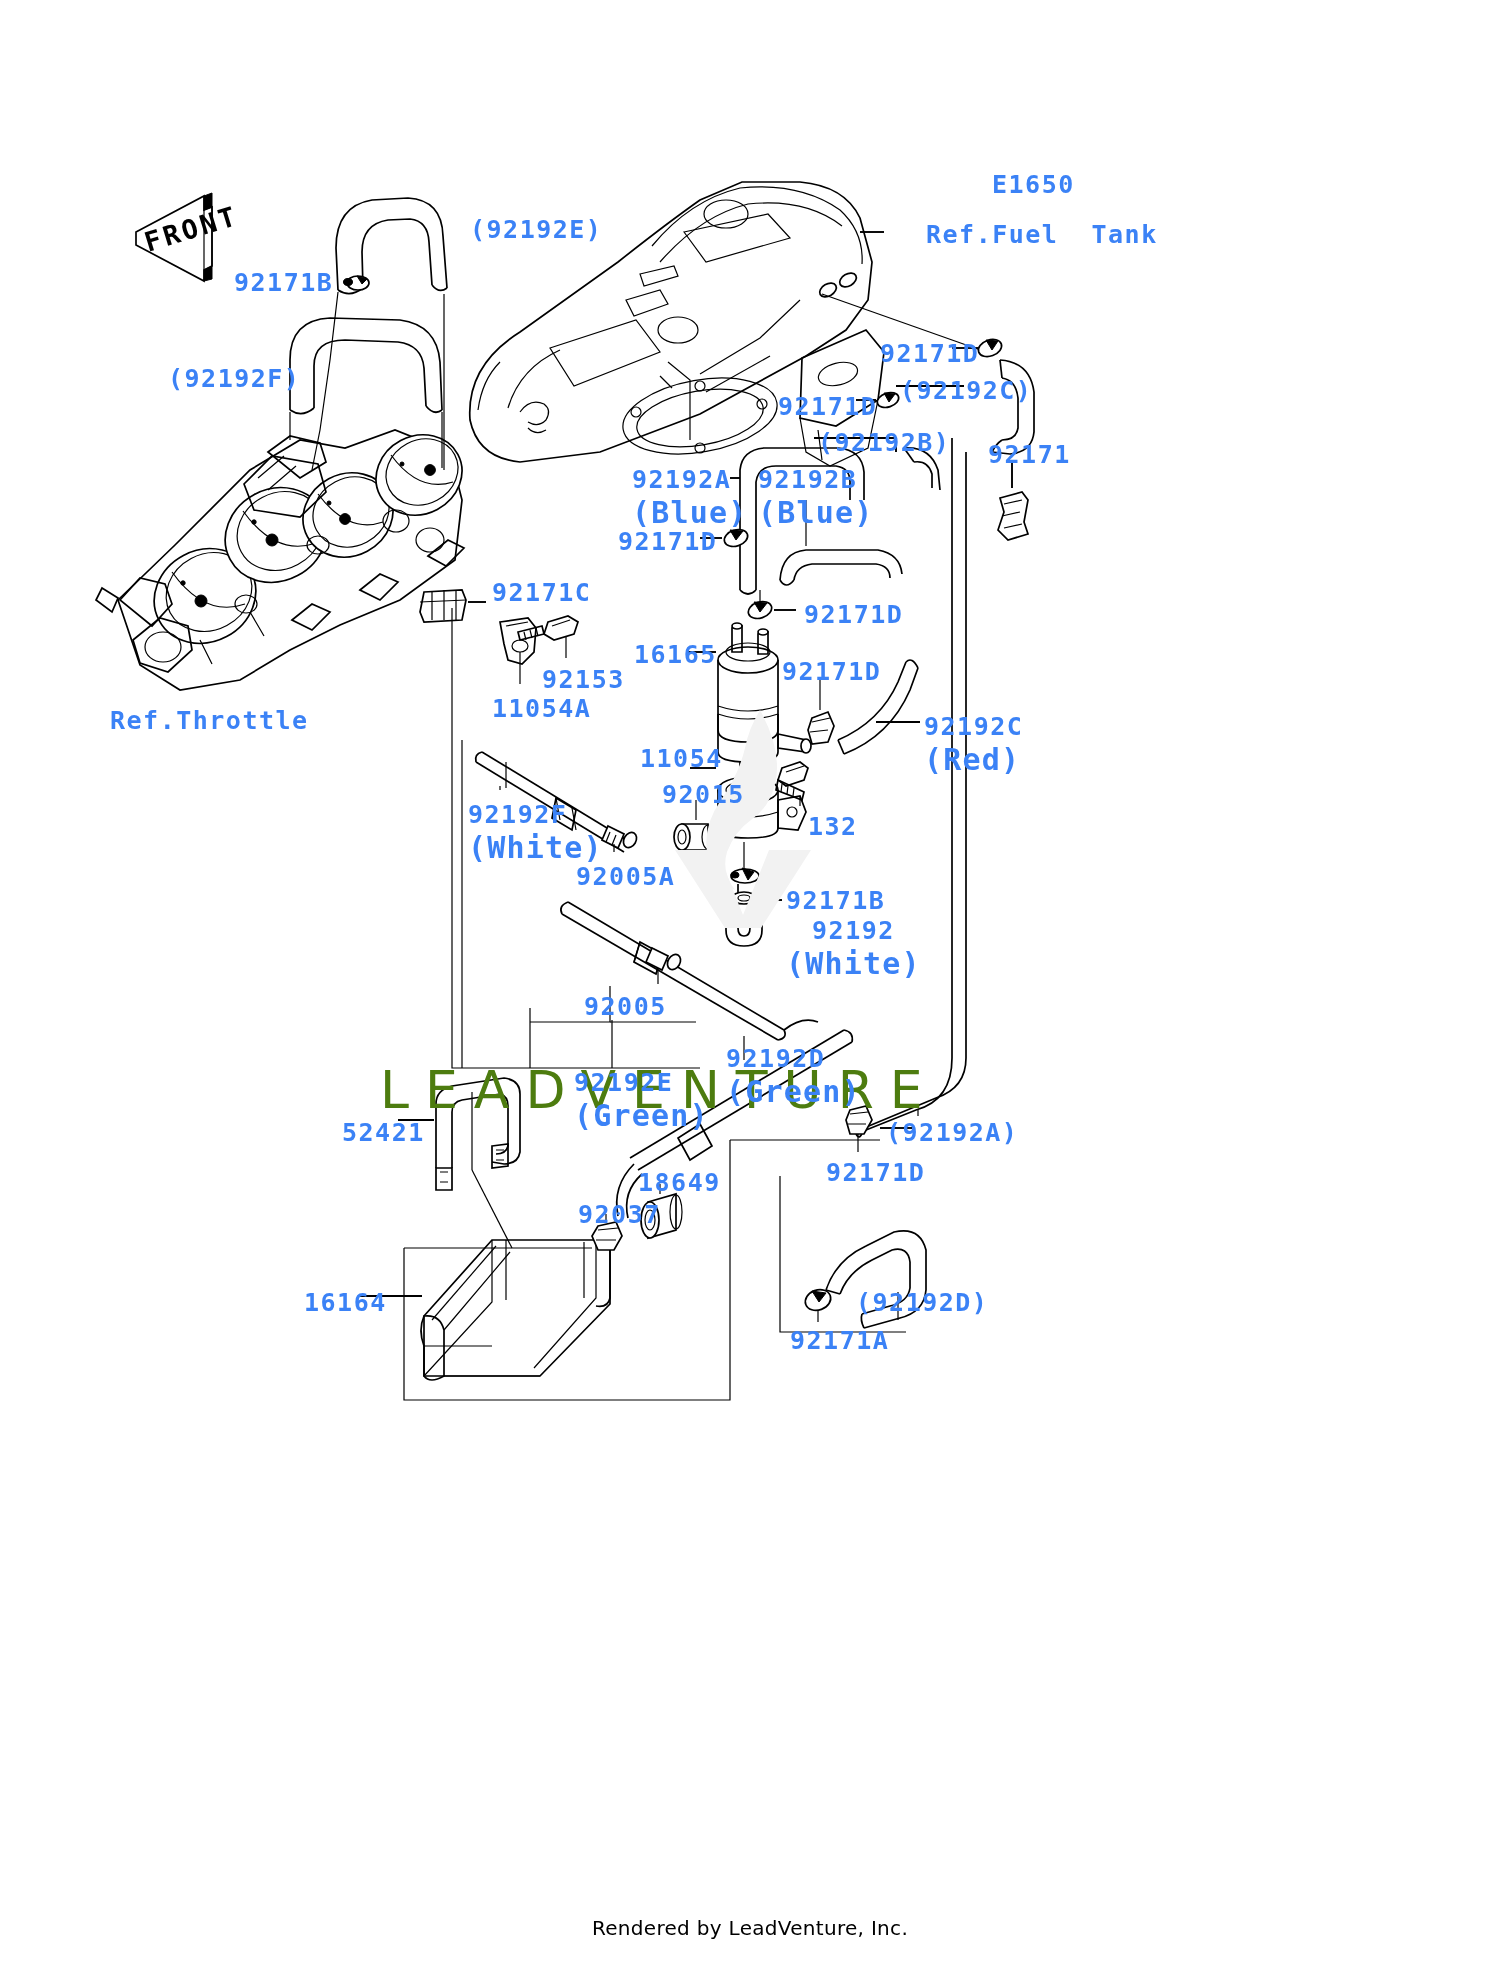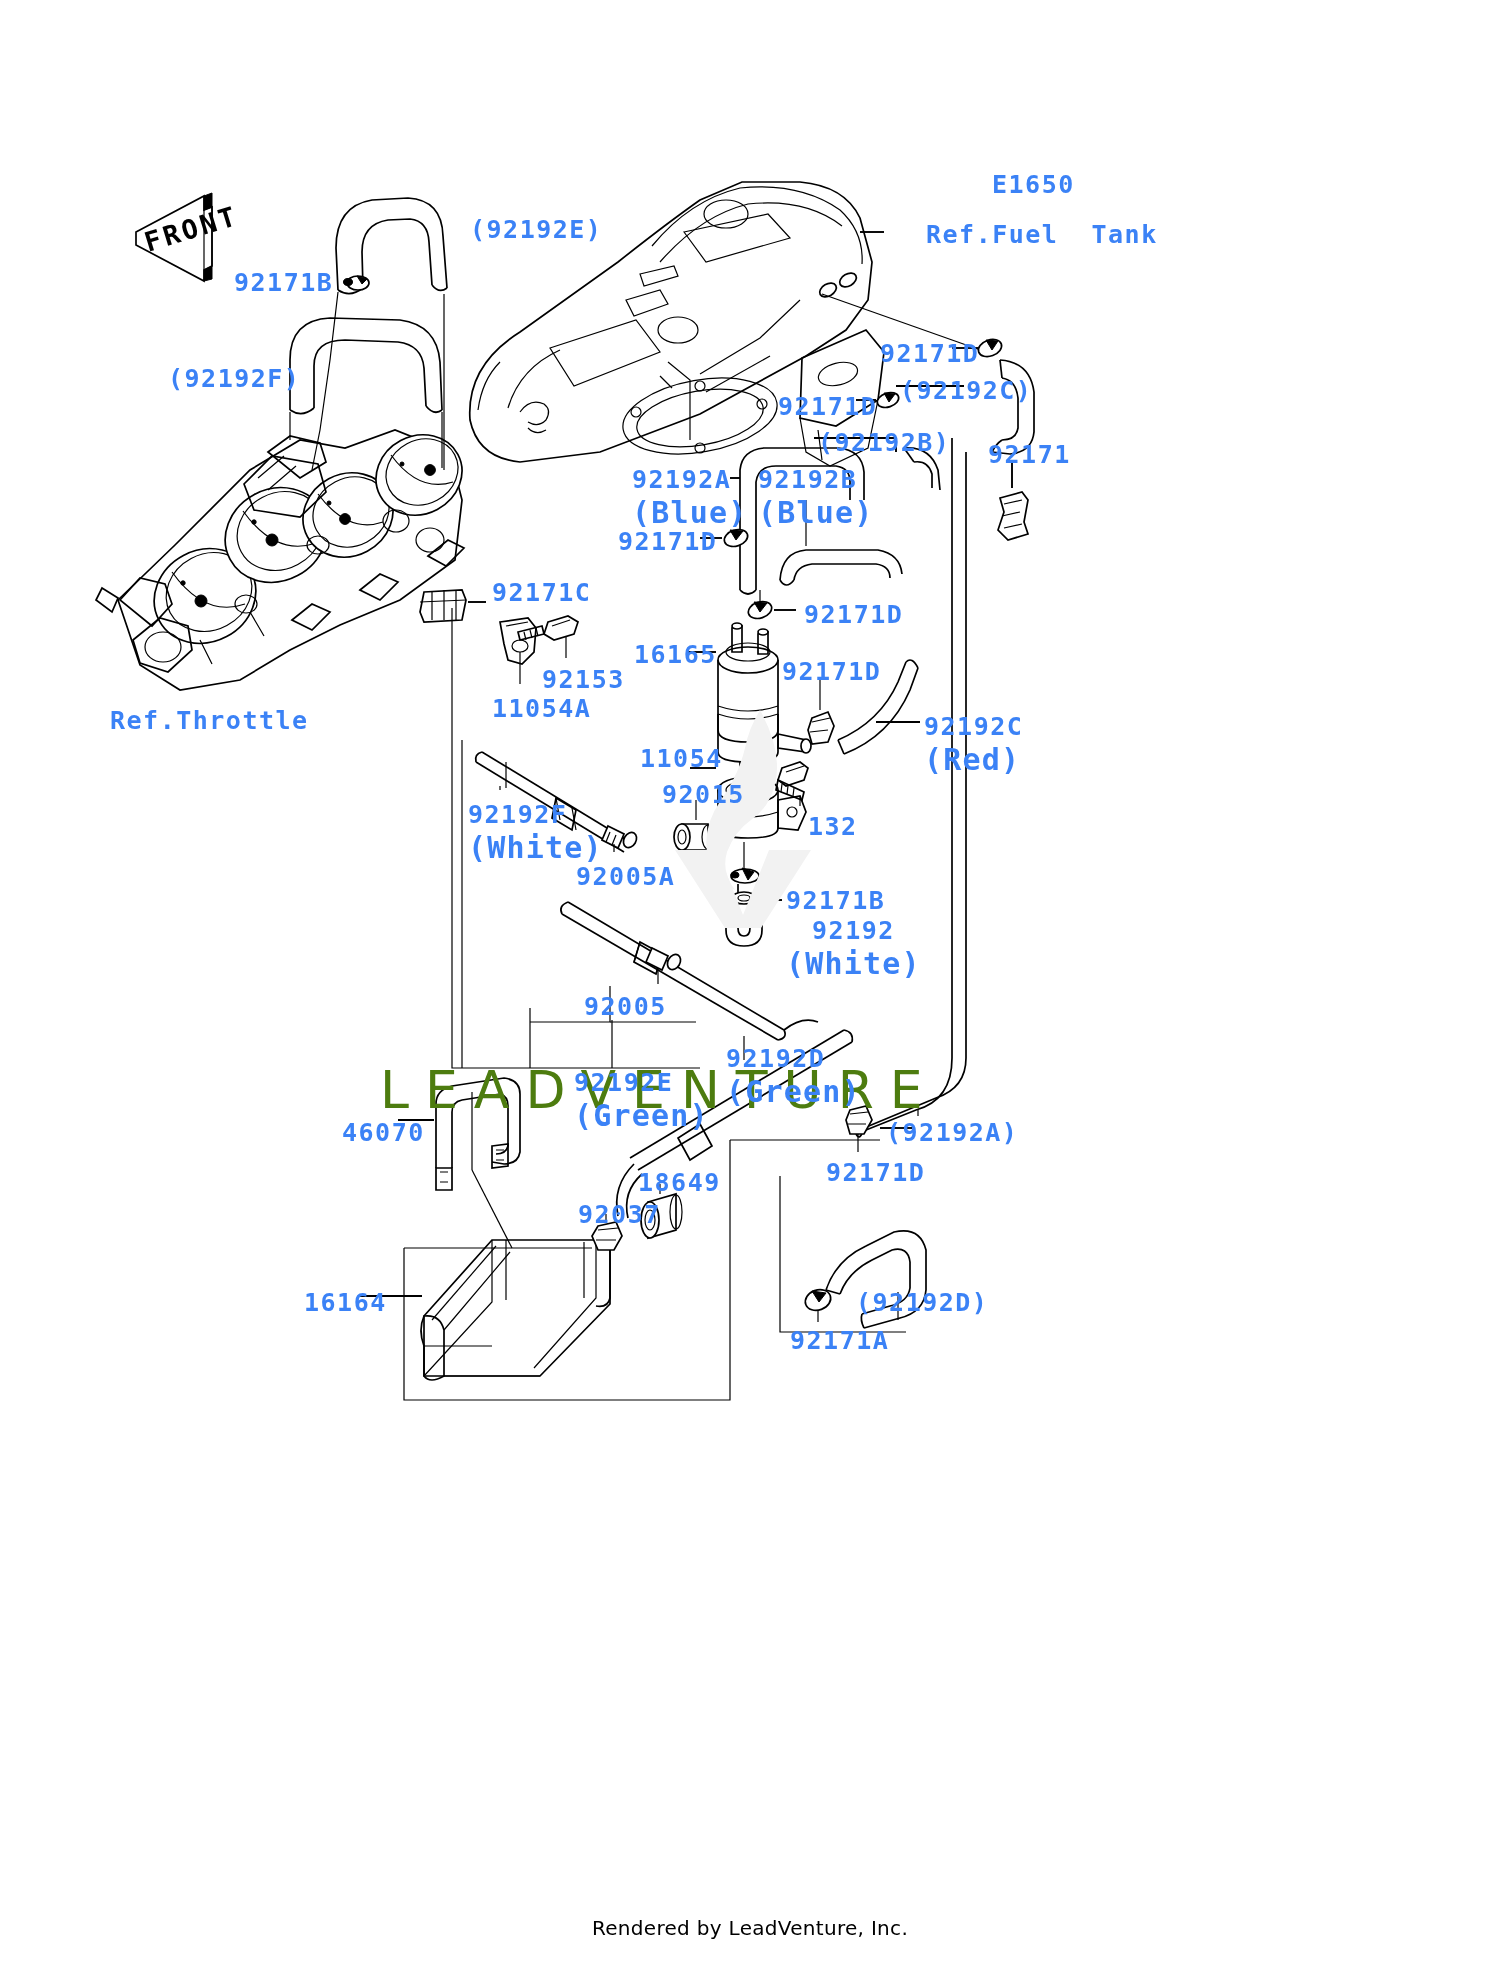--- a/index.html
+++ b/index.html
@@ -528,21 +528,21 @@
       <div class="lbl" style="left: 662px; top: 780px;"><span>92015</span></div>
       <div class="lbl" style="left: 808px; top: 812px;"><span>132</span></div>
       <div class="lbl" style="left: 468px; top: 800px;"><span>92192F</span><span class="sub">(White)</span></div>
       <div class="lbl" style="left: 576px; top: 862px;"><span>92005A</span></div>
       <div class="lbl" style="left: 786px; top: 886px;"><span>92171B</span></div>
       <div class="lbl" style="left: 786px; top: 916px; text-align: center;"><span>92192</span><span class="sub">(White)</span></div>
       <div class="lbl" style="left: 584px; top: 992px;"><span>92005</span></div>
       <div class="lbl" style="left: 702px; top: 1044px; margin-left: 24px;"><span>92192D</span><span class="sub">(Green)</span></div>
       <div class="lbl" style="left: 574px; top: 1068px;"><span>92192E</span><span class="sub">(Green)</span></div>
       <div class="lbl" style="left: 886px; top: 1118px;"><span>(92192A)</span></div>
-      <div class="lbl" style="left: 342px; top: 1118px;"><span>46070</span></div>
+      <div class="lbl" style="left: 342px; top: 1118px;"><span>52421</span></div>
       <div class="lbl" style="left: 638px; top: 1168px;"><span>18649</span></div>
       <div class="lbl" style="left: 826px; top: 1158px;"><span>92171D</span></div>
       <div class="lbl" style="left: 578px; top: 1200px;"><span>92037</span></div>
       <div class="lbl" style="left: 304px; top: 1288px;"><span>16164</span></div>
       <div class="lbl" style="left: 856px; top: 1288px;"><span>(92192D)</span></div>
       <div class="lbl" style="left: 790px; top: 1326px;"><span>92171A</span></div>
     </div>
 
   <div class="lbl" style="left:992px; top:170px;">E1650</div>
 

